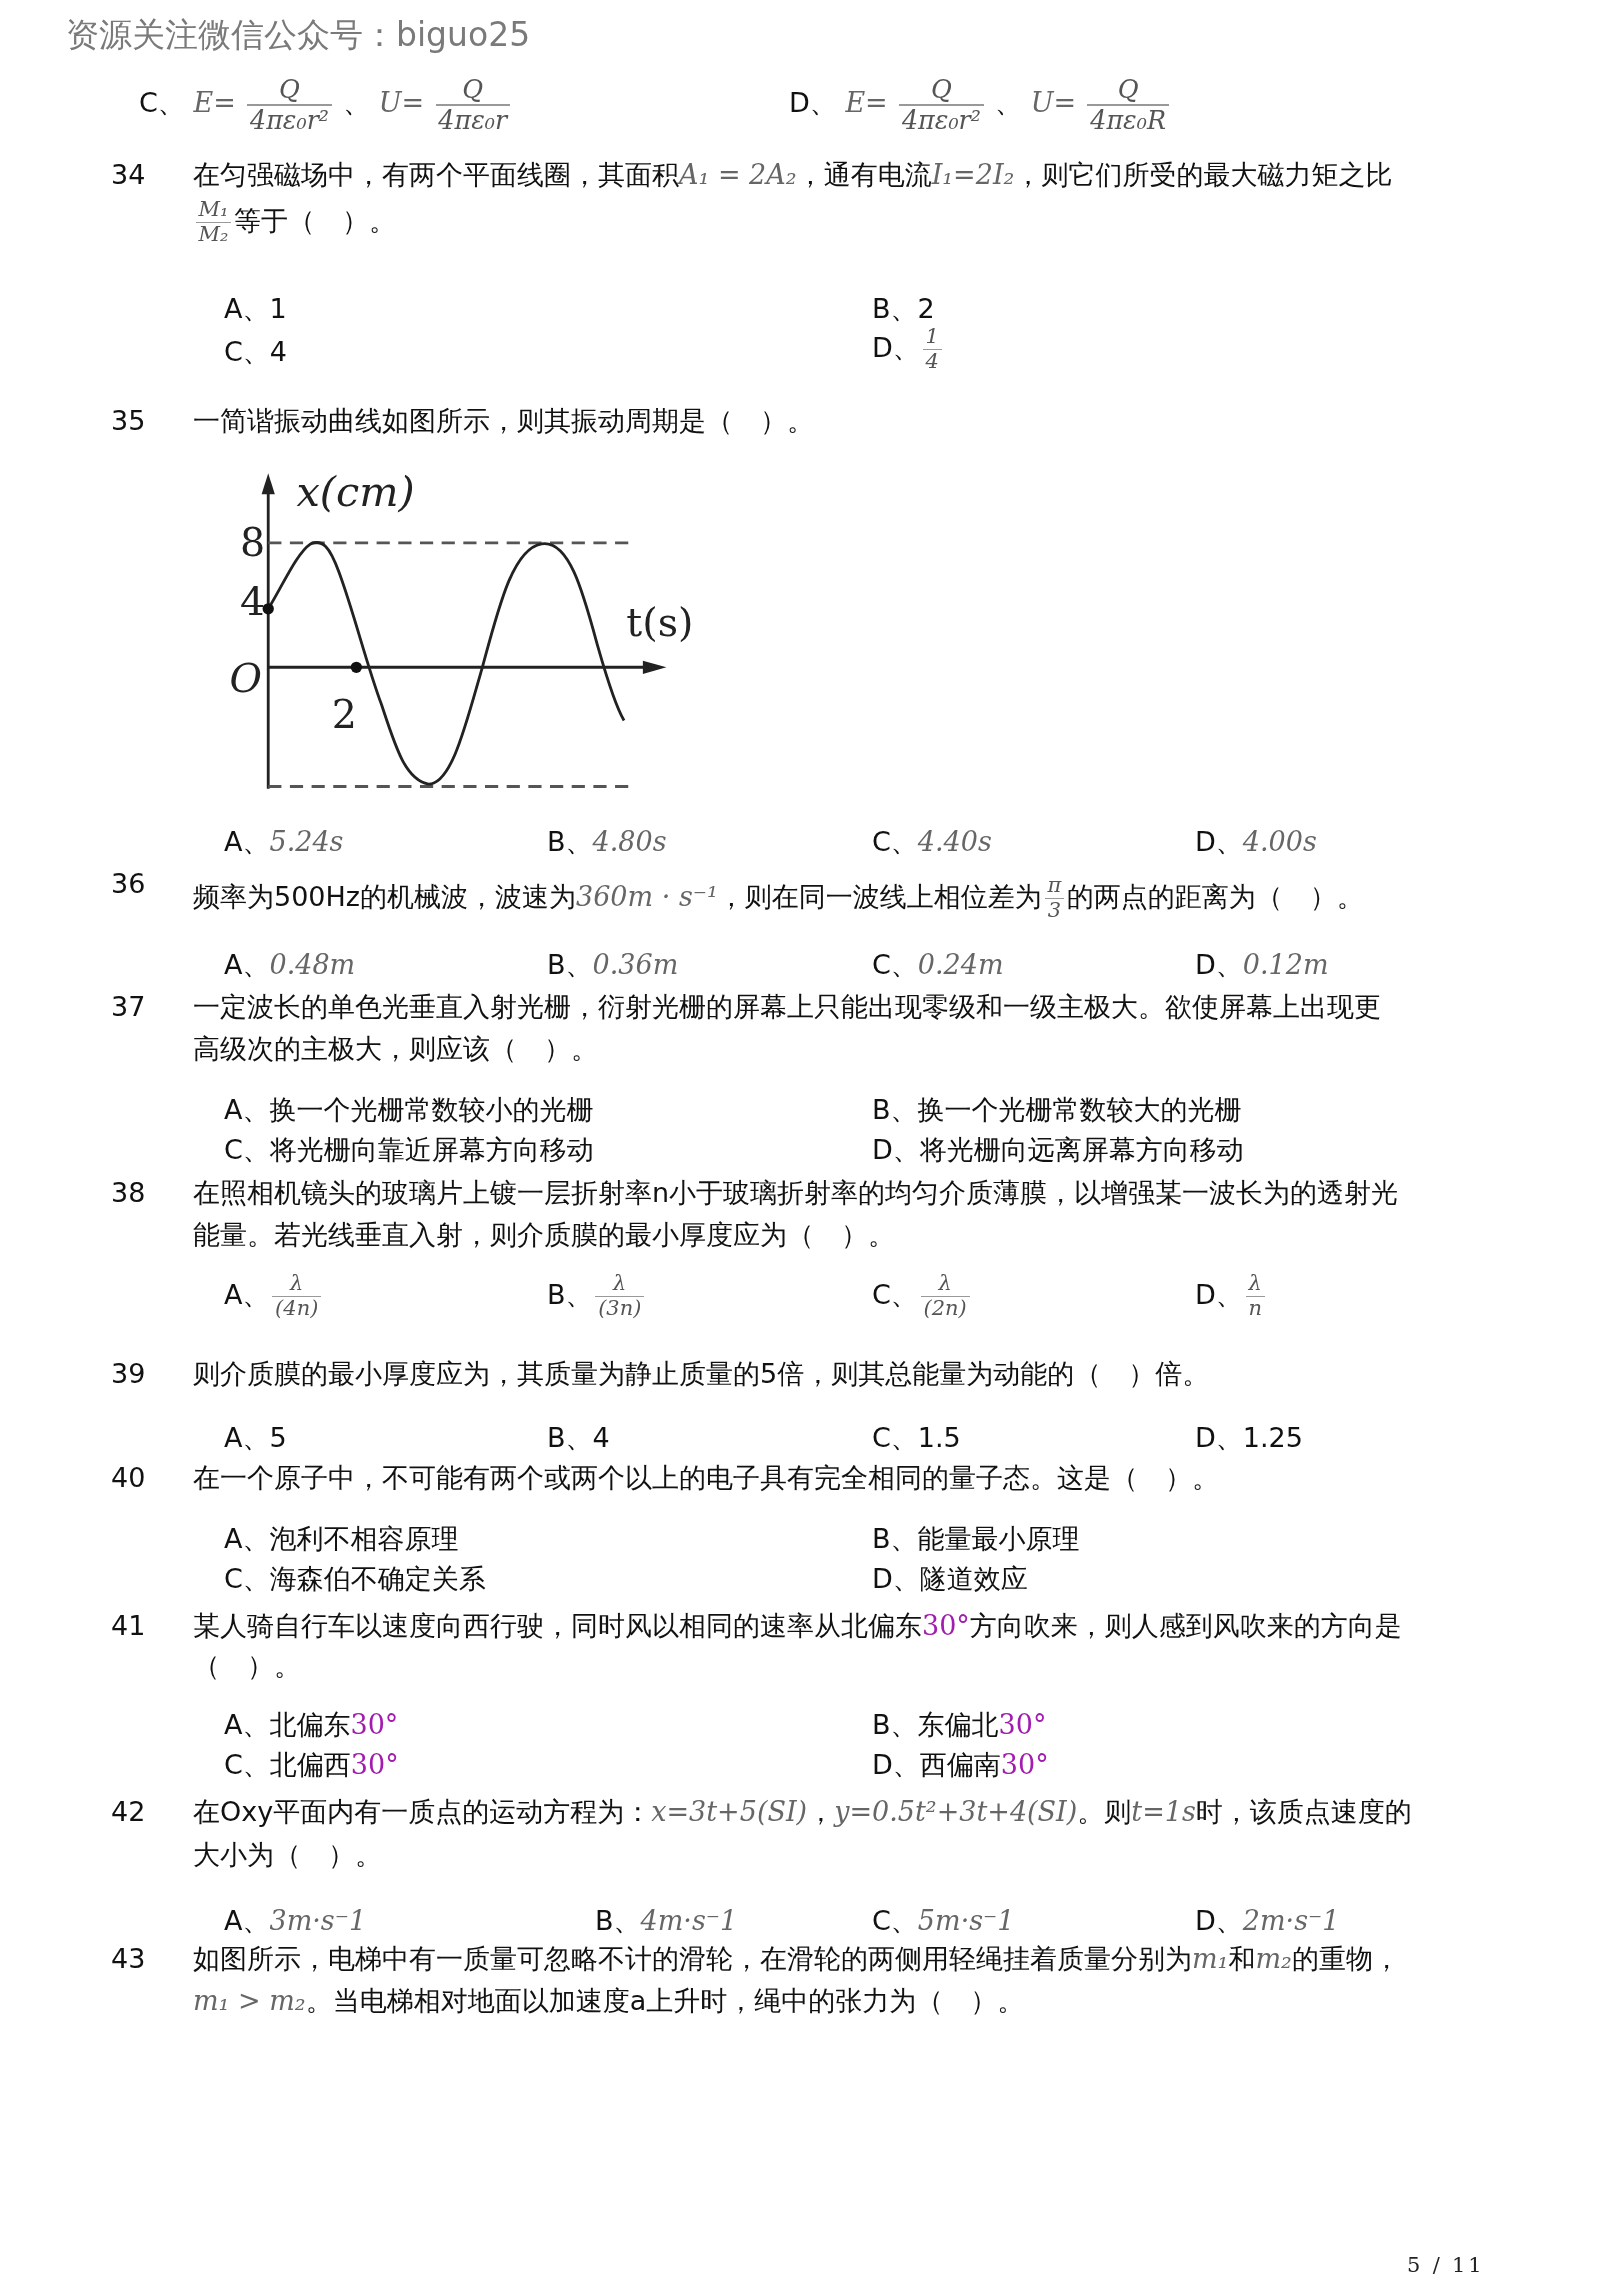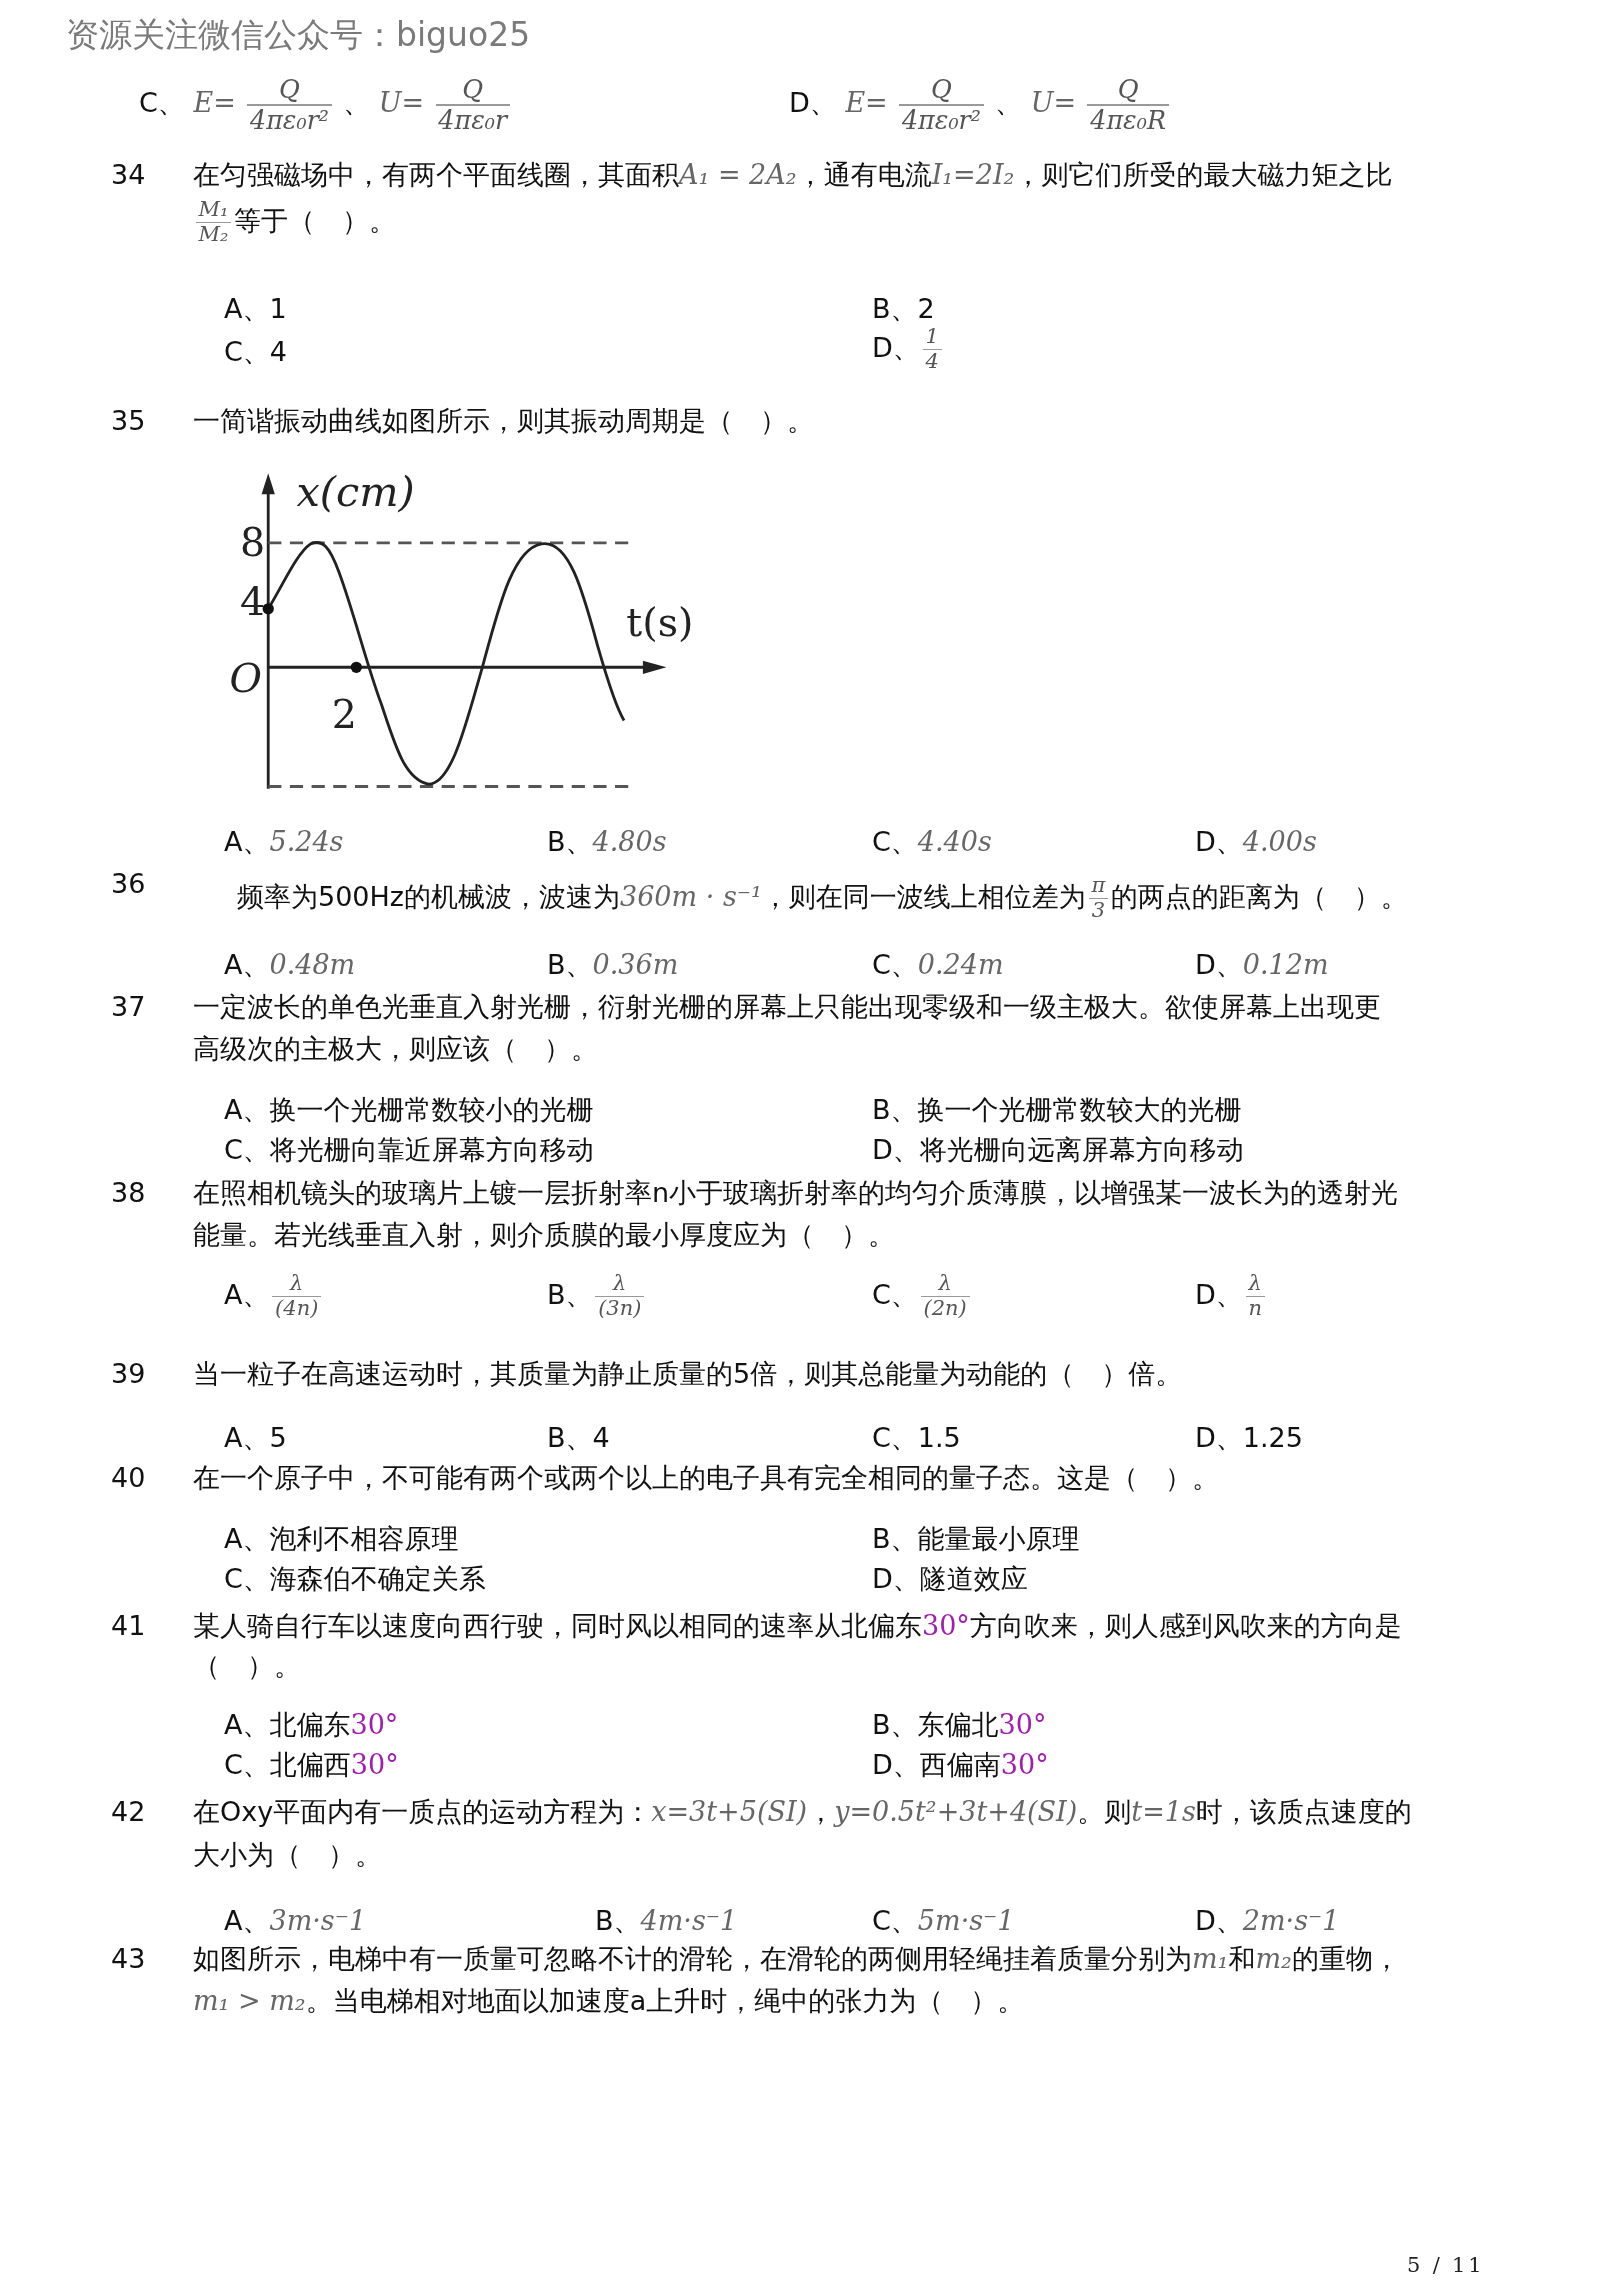--- a/index.html
+++ b/index.html
@@ -101,21 +101,21 @@
   <circle cx="100" cy="318" r="12" fill="#111"></circle>
   <circle cx="287" cy="442" r="12" fill="#111"></circle>
 </svg>
 
 <div class="abs txt" style="left:224px; top:825px;"><span>A、</span><span class="math">5.24s</span></div>
 <div class="abs txt" style="left:547px; top:825px;"><span>B、</span><span class="math">4.80s</span></div>
 <div class="abs txt" style="left:872px; top:825px;"><span>C、</span><span class="math">4.40s</span></div>
 <div class="abs txt" style="left:1195px; top:825px;"><span>D、</span><span class="math">4.00s</span></div>
 
 <div class="abs qnum" style="left:111px; top:867px;">36</div>
-<div class="abs txt" style="left:193px; top:874px;margin-left:44px;">
+<div class="abs txt" style="left:193px; top:874px;">
   <span>频率为500Hz的机械波，波速为</span><span class="math">360m · s⁻¹</span><span>，则在同一波线上相位差为</span><span class="frac small">
       <span class="num">π</span>
       <span class="bar"></span>
       <span class="den">3</span>
     </span><span>的两点的距离为（　）。</span>
 </div>
 <div class="abs txt" style="left:224px; top:948px;"><span>A、</span><span class="math">0.48m</span></div>
 <div class="abs txt" style="left:547px; top:948px;"><span>B、</span><span class="math">0.36m</span></div>
 <div class="abs txt" style="left:872px; top:948px;"><span>C、</span><span class="math">0.24m</span></div>
 <div class="abs txt" style="left:1195px; top:948px;"><span>D、</span><span class="math">0.12m</span></div>
@@ -146,21 +146,21 @@
       <span class="bar"></span>
       <span class="den">(2n)</span>
     </span></div>
 <div class="abs txt" style="left:1195px; top:1272px;"><span>D、</span><span class="frac small">
       <span class="num">λ</span>
       <span class="bar"></span>
       <span class="den">n</span>
     </span></div>
 
 <div class="abs qnum" style="left:111px; top:1357px;">39</div>
-<div class="abs txt" style="left:193px; top:1357px;">当一粒子在高速运动时，其质量为静止质量的5倍，则其总能量为动能的（　）倍。</div>
+<div class="abs txt" style="left:193px; top:1357px;">则介质膜的最小厚度应为，其质量为静止质量的5倍，则其总能量为动能的（　）倍。</div>
 <div class="abs txt" style="left:224px; top:1421px;"><span>A、</span><span>5</span></div>
 <div class="abs txt" style="left:547px; top:1421px;"><span>B、</span><span>4</span></div>
 <div class="abs txt" style="left:872px; top:1421px;"><span>C、</span><span>1.5</span></div>
 <div class="abs txt" style="left:1195px; top:1421px;"><span>D、</span><span>1.25</span></div>
 
 <div class="abs qnum" style="left:111px; top:1461px;">40</div>
 <div class="abs txt" style="left:193px; top:1461px;">在一个原子中，不可能有两个或两个以上的电子具有完全相同的量子态。这是（　）。</div>
 <div class="abs txt" style="left:224px; top:1522px;"><span>A、</span><span>泡利不相容原理</span></div>
 <div class="abs txt" style="left:872px; top:1522px;"><span>B、</span><span>能量最小原理</span></div>
 <div class="abs txt" style="left:224px; top:1562px;"><span>C、</span><span>海森伯不确定关系</span></div>

